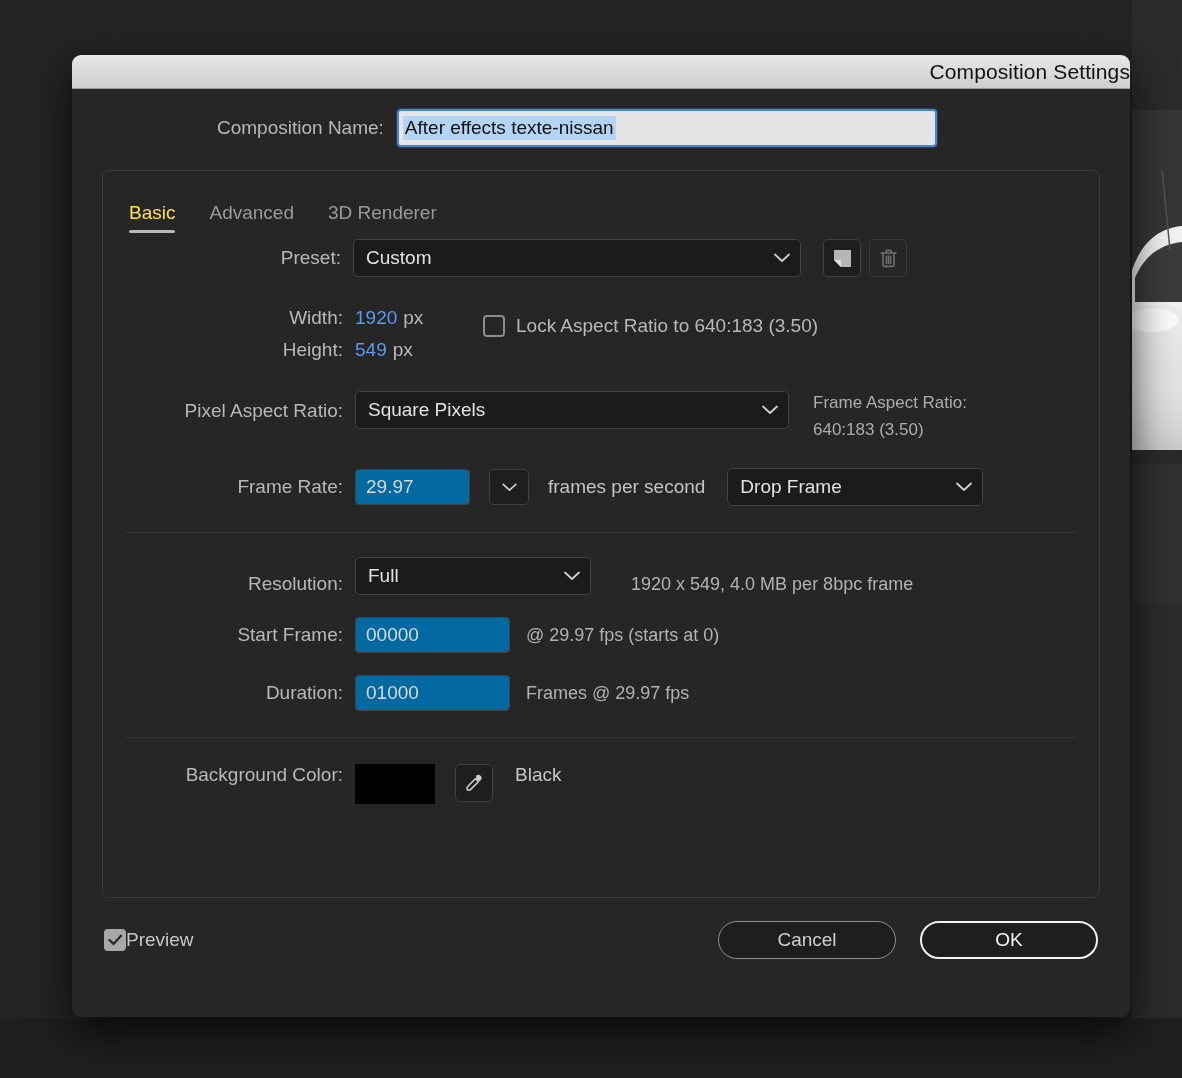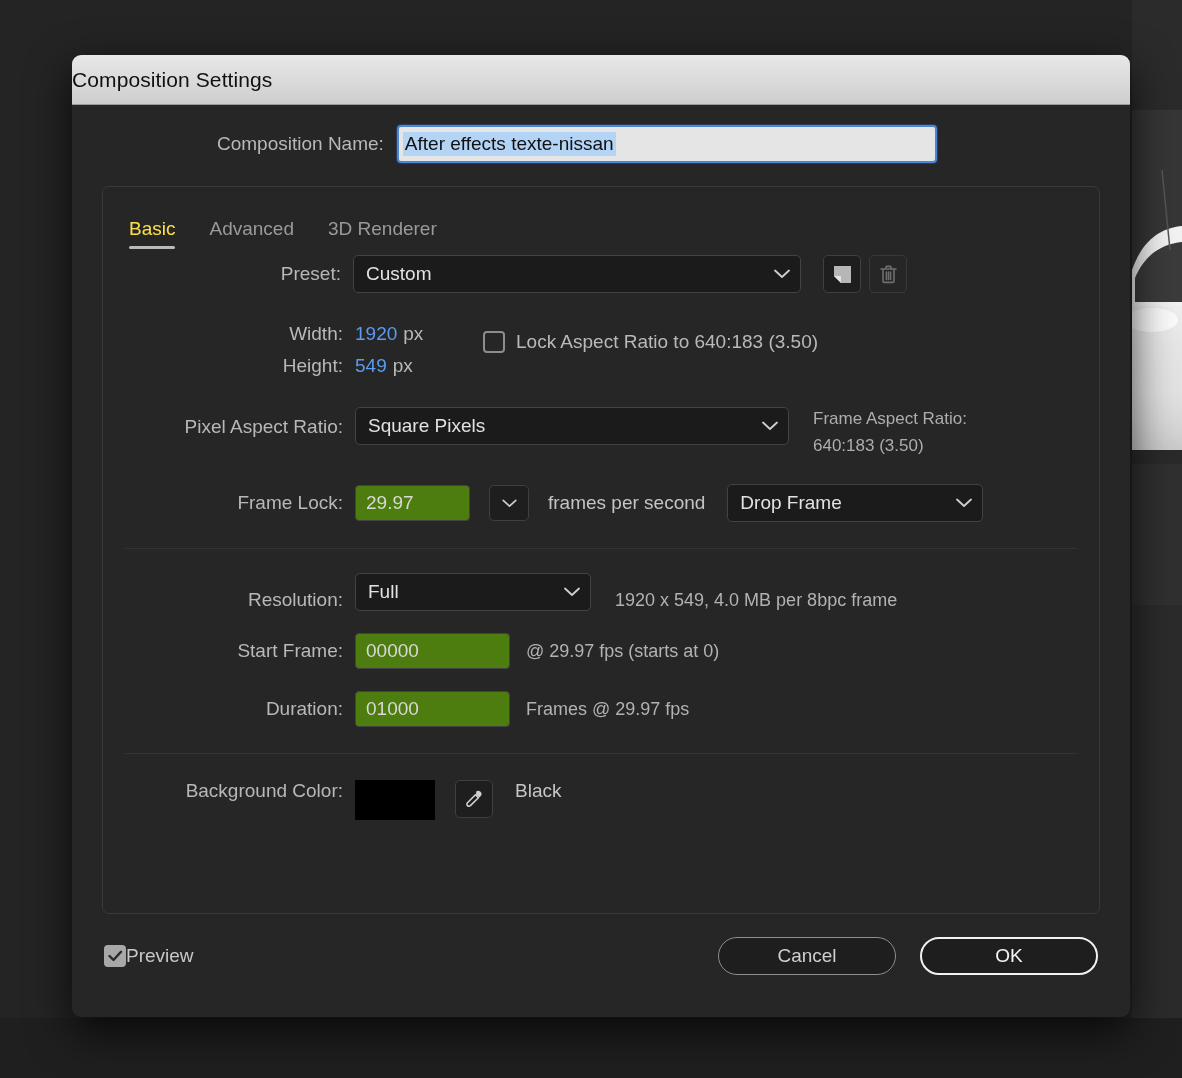--- a/index.html
+++ b/index.html
@@ -50,26 +50,26 @@
     left: 72px;
     top: 55px;
     width: 1058px;
     height: 962px;
     background: #262626;
     border-radius: 9px;
     box-shadow: 0 14px 44px rgba(0,0,0,0.75);
     overflow: hidden;
   }
   #titlebar {
-    height: 50px;
+    height: 34px;
     background: linear-gradient(#e8e8e8, #cecece);
     border-bottom: 1px solid #9a9a9a;
     display: flex;
     align-items: center;
-    justify-content: flex-start;
+    justify-content: flex-end;
   }
   #titlebar .title {
     font-size: 21px;
     color: #111;
     font-weight: 400;
     letter-spacing: 0.1px;
   }
 
   .dialog-body { padding: 0 30px; }
 
@@ -162,21 +162,21 @@
     align-items: center;
     padding: 0 10px 0 12px;
     color: #e2e2e2;
     font-size: 19px;
     justify-content: space-between;
     cursor: default;
   }
   .select .chev { margin-left: 12px; display: flex; }
   .textfield {
     height: 36px;
-    background: #4d7c0f;
+    background: #0369a1;
     border: 1px solid #434343;
     border-radius: 4px;
     display: flex;
     align-items: center;
     padding: 0 10px;
     color: #d8d8d8;
     font-size: 19px;
     cursor: text;
   }
   .numval {
@@ -234,21 +234,21 @@
 
   #fps-row { padding-left: 20px; display: flex; align-items: center; margin-top: 28px; }
   #fps-field { width: 115px; }
   #fps-dropbtn { width: 40px; height: 36px; margin-left: 19px; }
   #fps-unit { margin-left: 19px; font-size: 19px; color: #c4c4c4; }
   #dropframe-select { width: 256px; margin-left: 22px; height: 38px; }
 
   #sep1 { margin: 26px 0 0 0; }
   #res-row { padding-left: 20px; display: flex; align-items: flex-end; margin-top: 24px; }
   #res-select { width: 236px; }
-  #res-info { margin-left: 24px; font-size: 18px; color: #b2b2b2; }
+  #res-info { margin-left: 40px; font-size: 18px; color: #b2b2b2; }
 
   #start-row { padding-left: 20px; display: flex; align-items: center; margin-top: 22px; }
   #start-field { width: 155px; }
   #start-info { margin-left: 16px; font-size: 18px; color: #b2b2b2; }
 
   #dur-row { padding-left: 20px; display: flex; align-items: center; margin-top: 22px; }
   #dur-field { width: 155px; }
   #dur-info { margin-left: 16px; font-size: 18px; color: #b2b2b2; }
 
   #sep2 { margin-top: 26px; }
@@ -384,21 +384,21 @@
               </svg>
           </span>
         </div>
         <div id="far-block">
           <span class="sub">Frame Aspect Ratio:</span>
           <span class="sub">640:183 (3.50)</span>
         </div>
       </div>
 
       <div id="fps-row">
-        <div class="lbl lbl-w">Frame Lock:</div>
+        <div class="lbl lbl-w">Frame Rate:</div>
         <div class="textfield" id="fps-field">
           <span>29.97</span>
         </div>
         <div class="iconbtn" id="fps-dropbtn">
           <svg width="15" height="9" viewBox="0 0 16 10">
               <path d="M1 1.5 L8 8 L15 1.5" stroke="#cfcfcf" stroke-width="1.8" fill="none" stroke-linecap="round" stroke-linejoin="round"></path>
             </svg>
         </div>
         <span id="fps-unit">frames per second</span>
         <div class="select" id="dropframe-select">

